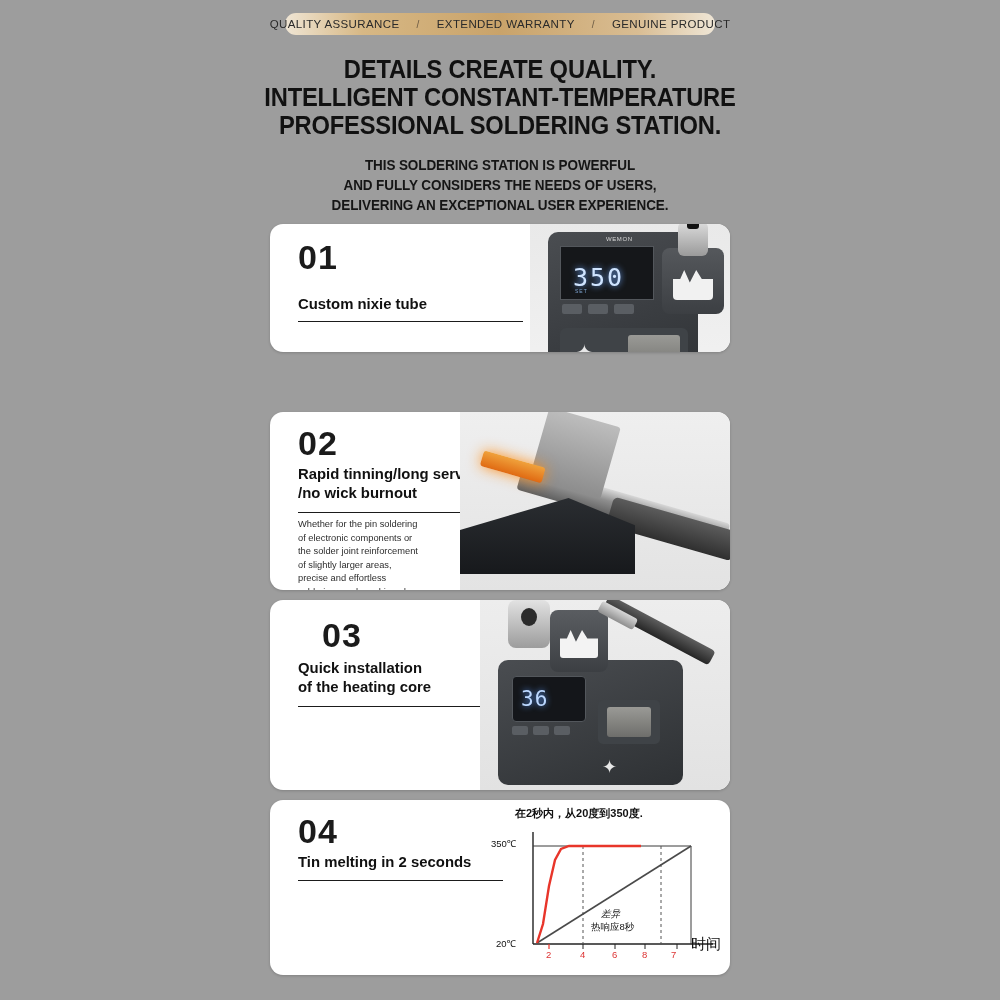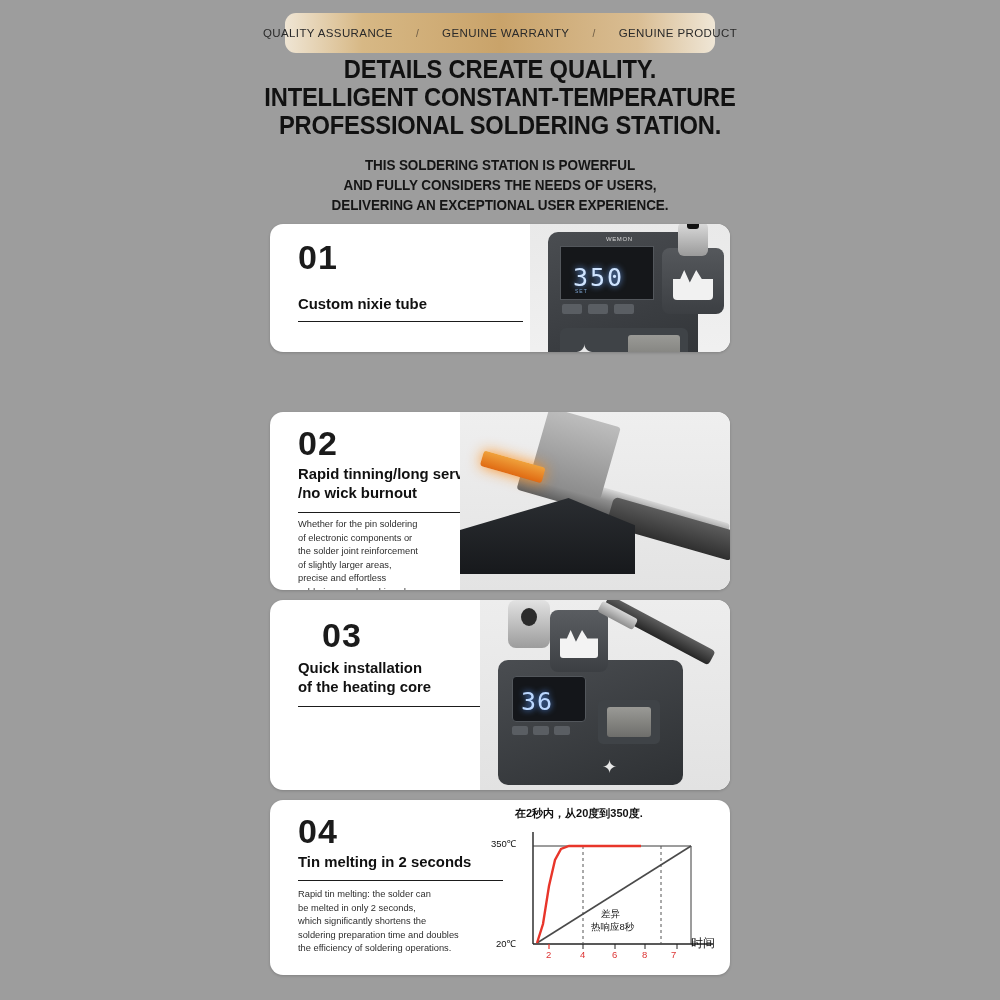--- a/index.html
+++ b/index.html
@@ -20,27 +20,27 @@
     background: #9d9d9d;
   }
 
   
   .ribbon {
     position: absolute;
     top: 13px;
     left: 50%;
     transform: translateX(-50%);
     width: 430px;
-    height: 40px;
+    height: 22px;
     border-radius: 11px;
     background: linear-gradient(90deg, #efe5d4 0%, #d7b885 18%, #c9a36a 50%, #d9bd93 82%, #efe6d6 100%);
     display: flex;
     align-items: center;
     justify-content: center;
-    gap: 23px;
+    gap: 17px;
     font-size: 11.5px;
     color: #2a2a2a;
     letter-spacing: .4px;
     white-space: nowrap;
   }
   .ribbon .sep { color: #6c5b44; font-size: 10px; }
 
   
   .headline {
     position: absolute;
@@ -222,21 +222,21 @@
   }
   .comb {
     position:absolute; left:78px; top:4px; width:74px; height:74px;
     background: linear-gradient(180deg,#bdbdbd,#8d8d8d); transform: rotate(16deg); border-radius:3px;
   }
 
   
   #photo3 { right: 0; top: 0; width: 250px; height: 190px; background: linear-gradient(180deg,#ededed,#e2e2e2); }
   .s3-body{position:absolute;left:18px;top:60px;width:185px;height:125px;background:linear-gradient(160deg,#4a4d51,#2e3134);border-radius:10px;}
   .s3-screen{position:absolute;left:14px;top:16px;width:72px;height:44px;background:#14161a;border-radius:4px;border:1px solid #53575c;}
-  .s3-digits{position:absolute;left:8px;top:10px;font-family:"DejaVu Sans Mono",monospace;font-size:25px;color:#bcd8ff;letter-spacing:1px;text-shadow:0 0 6px #5c9bff;}
+  .s3-digits{position:absolute;left:8px;top:10px;font-family:"DejaVu Sans Mono",monospace;font-size:21px;color:#bcd8ff;letter-spacing:1px;text-shadow:0 0 6px #5c9bff;}
   .s3-btns{position:absolute;left:14px;top:66px;display:flex;gap:5px;}
   .s3-btns span{width:16px;height:9px;background:#5a5e63;border-radius:2px;display:block;}
   .s3-sponge{position:absolute;left:100px;top:40px;width:62px;height:44px;background:#3f4347;border-radius:5px;}
   .s3-sponge:after{content:"";position:absolute;left:9px;top:7px;width:44px;height:30px;background:linear-gradient(180deg,#9a9a96,#6e6e6b);border-radius:3px;}
   .s3-star{position:absolute;left:104px;top:96px;color:#e8e8e8;font-size:18px;}
   .s3-holder{position:absolute;left:70px;top:10px;width:58px;height:62px;background:linear-gradient(180deg,#5a5d61,#3c3f43);border-radius:8px;}
   .s3-holder:after{content:"";position:absolute;left:10px;top:20px;width:38px;height:28px;background:#f3f3f3;border-radius:3px;
      clip-path: polygon(0 30%,18% 30%,28% 0,42% 42%,58% 0,72% 30%,100% 30%,100% 100%,0 100%);}
   .s3-core{position:absolute;left:28px;top:0px;width:42px;height:48px;background:linear-gradient(180deg,#e2e2e2,#9c9c9c);border-radius:8px;}
   .s3-core:after{content:"";position:absolute;left:13px;top:8px;width:16px;height:18px;background:#2b2b2b;border-radius:50%;}
@@ -250,21 +250,21 @@
   }
 </style>
 </head>
 <body>
 
 <div class="page">
 
   <div class="ribbon">
     <span>QUALITY ASSURANCE</span>
     <span class="sep">/</span>
-    <span>GENUINE WARRANTY</span>
+    <span>EXTENDED WARRANTY</span>
     <span class="sep">/</span>
     <span>GENUINE PRODUCT</span>
   </div>
 
   <div class="headline">
     <div>DETAILS CREATE QUALITY.</div>
     <div>INTELLIGENT CONSTANT-TEMPERATURE</div>
     <div>PROFESSIONAL SOLDERING STATION.</div>
   </div>
 
@@ -349,25 +349,20 @@
       <div class="s3-core"></div>
       <div class="s3-pen"></div>
       <div class="s3-pen2"></div>
     </div>
   </div>
 
   <div class="card" id="card4">
     <div class="num">04</div>
     <div class="title">Tin melting in 2 seconds</div>
     <div class="rule"></div>
-    <div class="body" style="white-space:pre-line">Rapid tin melting: the solder can
-be melted in only 2 seconds,
-which significantly shortens the
-soldering preparation time and doubles
-the efficiency of soldering operations.</div>
 
     <div id="chart">
       <div class="chart-title">在2秒内，从20度到350度.</div>
       <svg width="235" height="168" viewBox="0 0 235 168">
 
         <line x1="42" y1="28" x2="42" y2="140" stroke="#222" stroke-width="1.4"></line>
         <line x1="42" y1="140" x2="222" y2="140" stroke="#222" stroke-width="1.4"></line>
 
         <line x1="42" y1="42" x2="200" y2="42" stroke="#3a3a3a" stroke-width="1"></line>
 
@@ -388,20 +383,20 @@
 
       <div style="position:absolute;left:0px;top:22px;font-size:9.5px;color:#111;margin-top:11px;">350℃</div>
       <div style="position:absolute;left:5px;top:133px;font-size:9.5px;color:#111;">20℃</div>
 
       <div style="position:absolute;left:55px;top:145px;font-size:9.5px;color:#d33;">2</div>
       <div style="position:absolute;left:89px;top:145px;font-size:9.5px;color:#d33;">4</div>
       <div style="position:absolute;left:121px;top:145px;font-size:9.5px;color:#d33;">6</div>
       <div style="position:absolute;left:151px;top:145px;font-size:9.5px;color:#d33;">8</div>
       <div style="position:absolute;left:180px;top:145px;font-size:9.5px;color:#d33;">7</div>
 
-      <div style="position:absolute;left:200px;top:131px;font-size:12px;color:#111;">时间</div>
-
-      <div style="position:absolute;left:110px;top:104px;font-size:9.5px;color:#111;">差异</div>
+      <div style="position:absolute;left:200px;top:131px;font-size:15px;color:#111;">时间</div>
+
+      <div style="position:absolute;left:110px;top:104px;font-size:9.5px;color:#111;font-style:italic;">差异</div>
       <div style="position:absolute;left:100px;top:117px;font-size:9.5px;color:#111;">热响应8秒</div>
     </div>
   </div>
 
 </div>
 
 </body></html>

